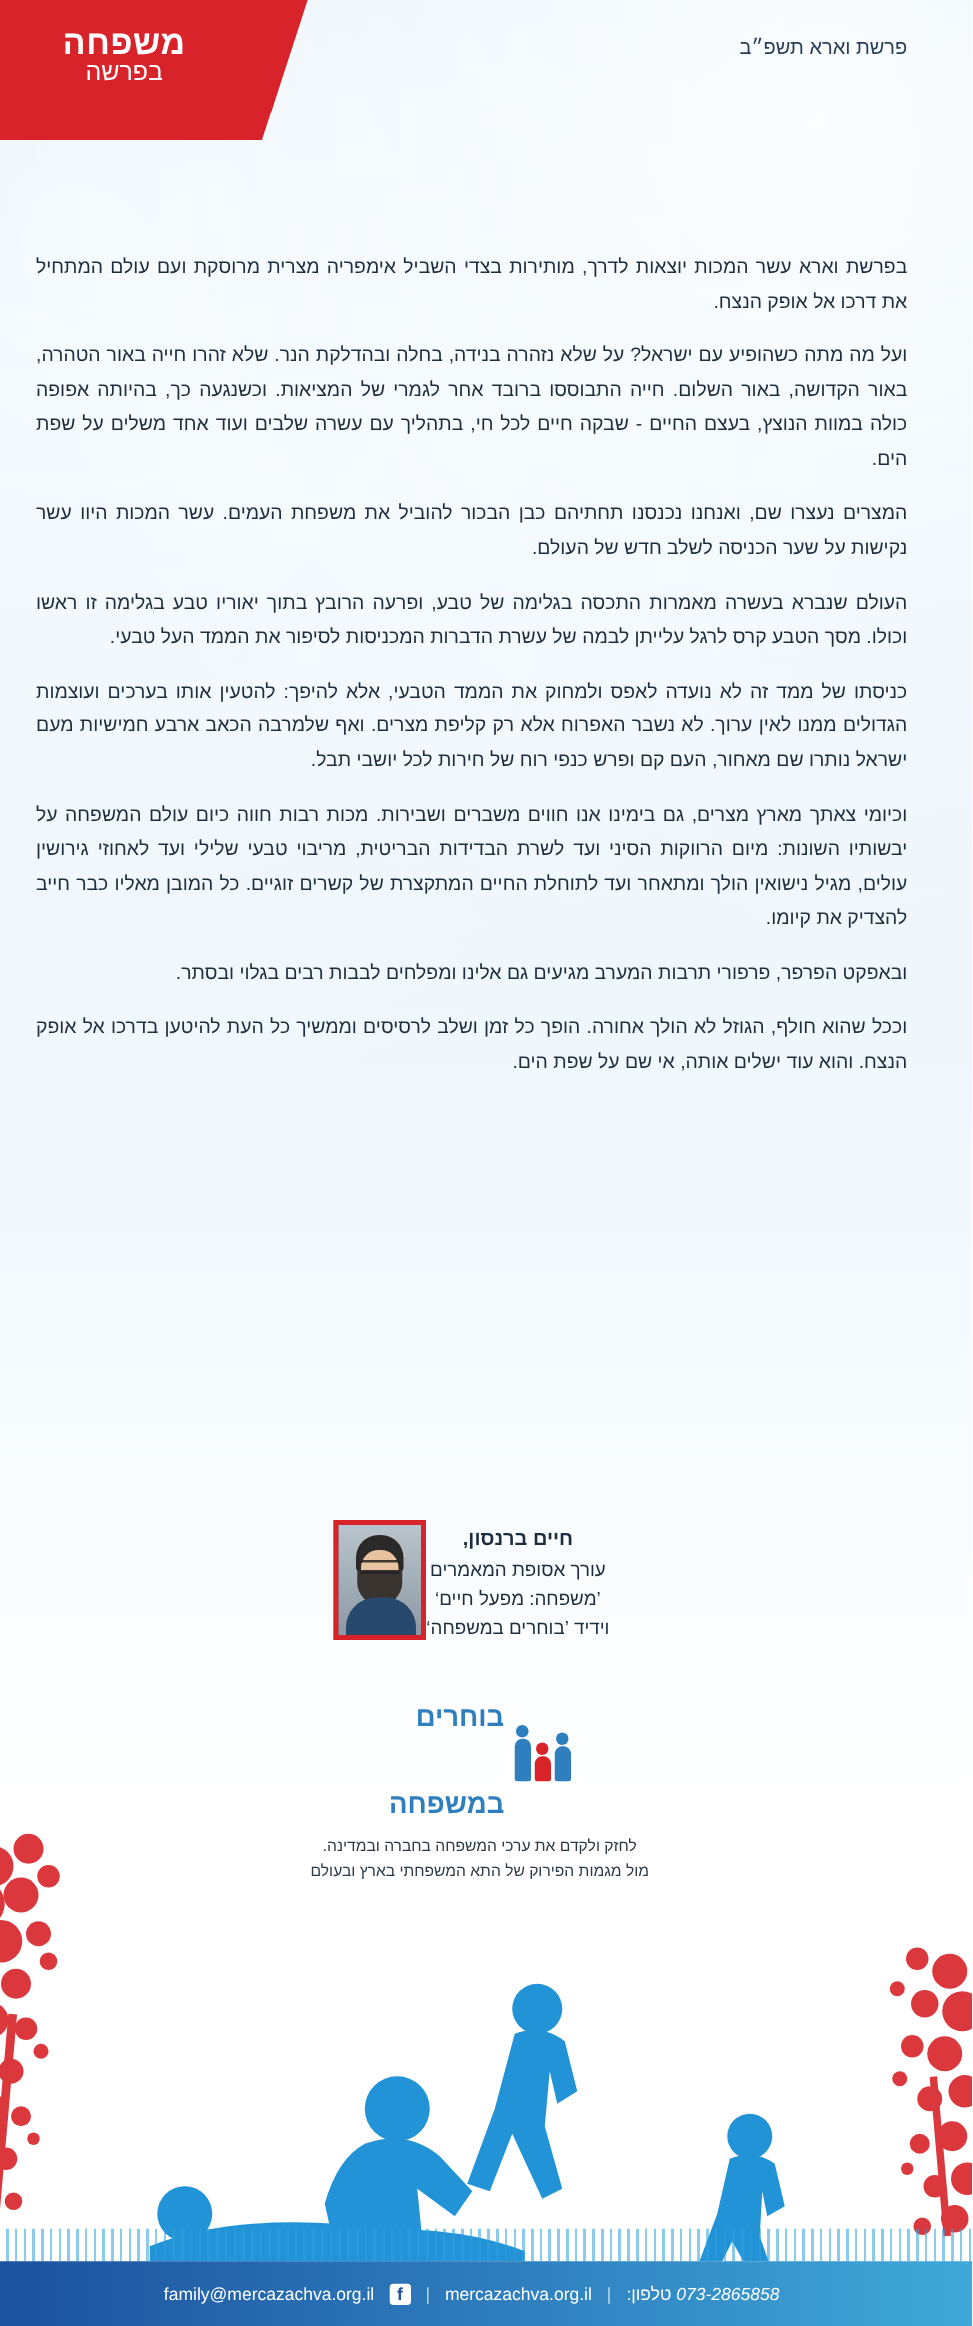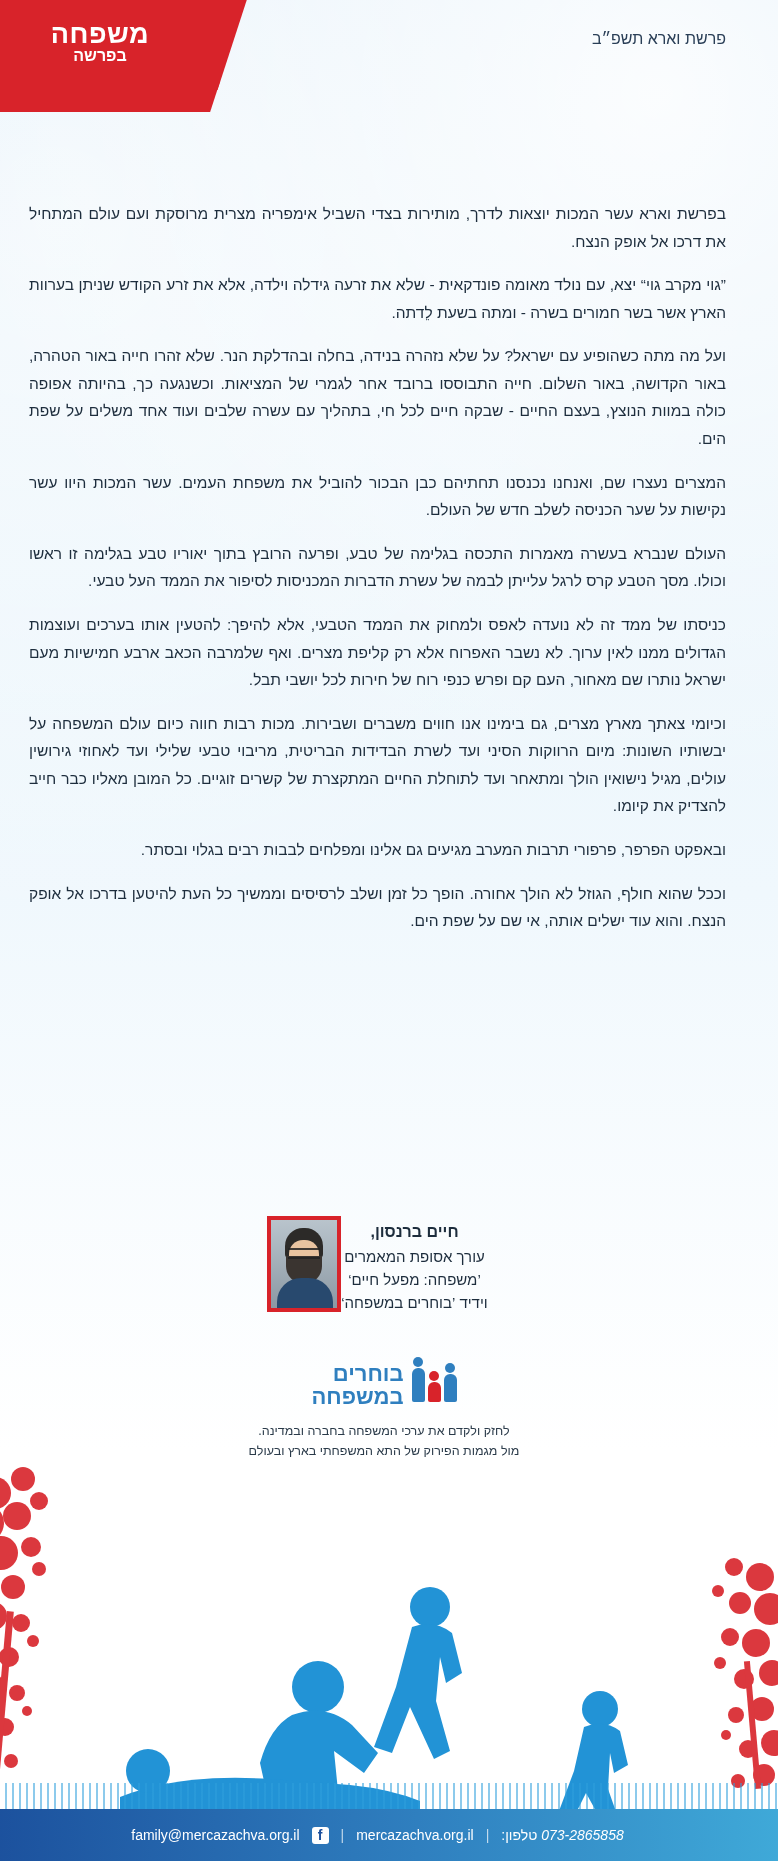--- a/index.html
+++ b/index.html
@@ -46,21 +46,21 @@
   }
   .masthead .red-bottom{
     position:absolute;top:82px;left:8px;width:230px;height:30px;
     background:#d8232a;transform:skewX(-18deg);
   }
   .brand{
     position:absolute;top:20px;left:28px;width:190px;text-align:center;
     color:#ffffff;line-height:1.05;
   }
   .brand .b1{font-size:27px;font-weight:bold;letter-spacing:0.5px;}
-  .brand .b2{font-size:16px;font-weight:bold;}
+  .brand .b2{font-size:20px;font-weight:normal;}
   .issue{
     position:absolute;top:30px;right:52px;
     font-size:16px;color:#2a3f57;font-weight:normal;
   }
 
   
   .title-wrap{position:absolute;top:118px;right:0;left:0;text-align:center;}
   .title{
     font-size:34px;font-weight:bold;color:#2f7fbf;letter-spacing:0.5px;
   }
@@ -100,21 +100,21 @@
   .org{
     position:absolute;top:1362px;right:0;left:13px;text-align:center;
   }
   .org-logo{display:flex;flex-direction:row-reverse;align-items:center;justify-content:center;gap:8px;}
   .org-logo .glyphs{display:flex;gap:3px;align-items:flex-end;}
   .fig{width:13px;background:#2f7fbf;border-radius:6px 6px 2px 2px;position:relative;}
   .fig.red{background:#d8232a;}
   .fig .head{position:absolute;top:-11px;left:50%;transform:translateX(-50%);width:10px;height:10px;border-radius:50%;background:inherit;}
   .org-name{line-height:1.05;text-align:right;}
   .org-name .l1{font-size:22px;font-weight:bold;color:#2f7fbf;}
-  .org-name .l2{font-size:22px;font-weight:bold;color:#2f7fbf;}
+  .org-name .l2{font-size:22px;font-weight:bold;color:#2f7fbf;margin-top:46px;}
   .org-note{
     margin:14px auto 0;width:520px;font-size:12.5px;line-height:1.55;color:#2a3a49;text-align:center;
   }
 
   
   .silhouette{position:absolute;bottom:52px;right:0;left:0;height:250px;pointer-events:none;}
   .tree-left{
     position:absolute;bottom:70px;left:0;width:150px;height:330px;pointer-events:none;
   }
   .tree-right{
@@ -156,21 +156,20 @@
         <div class="b1">משפחה</div>
         <div class="b2">בפרשה</div>
       </div>
     </div>
     <div class="issue">פרשת וארא תשפ״ב</div>
   </div>
 
 
   <div class="article">
     <p>בפרשת וארא עשר המכות יוצאות לדרך, מותירות בצדי השביל אימפריה מצרית מרוסקת ועם עולם המתחיל את דרכו אל אופק הנצח.</p>
-    <p>”גוי מקרב גוי“ יצא, עם נולד מאומה פונדקאית - שלא את זרעה גידלה וילדה, אלא את זרע הקודש שניתן בערוות הארץ אשר בשר חמורים בשרה - ומתה בשעת לֵדתה.</p>
     <p>ועל מה מתה כשהופיע עם ישראל? על שלא נזהרה בנידה, בחלה ובהדלקת הנר. שלא זהרו חייה באור הטהרה, באור הקדושה, באור השלום. חייה התבוססו ברובד אחר לגמרי של המציאות. וכשנגעה כך, בהיותה אפופה כולה במוות הנוצץ, בעצם החיים - שבקה חיים לכל חי, בתהליך עם עשרה שלבים ועוד אחד משלים על שפת הים.</p>
     <p>המצרים נעצרו שם, ואנחנו נכנסנו תחתיהם כבן הבכור להוביל את משפחת העמים. עשר המכות היוו עשר נקישות על שער הכניסה לשלב חדש של העולם.</p>
     <p>העולם שנברא בעשרה מאמרות התכסה בגלימה של טבע, ופרעה הרובץ בתוך יאוריו טבע בגלימה זו ראשו וכולו. מסך הטבע קרס לרגל עלייתן לבמה של עשרת הדברות המכניסות לסיפור את הממד העל טבעי.</p>
     <p>כניסתו של ממד זה לא נועדה לאפס ולמחוק את הממד הטבעי, אלא להיפך: להטעין אותו בערכים ועוצמות הגדולים ממנו לאין ערוך. לא נשבר האפרוח אלא רק קליפת מצרים. ואף שלמרבה הכאב ארבע חמישיות מעם ישראל נותרו שם מאחור, העם קם ופרש כנפי רוח של חירות לכל יושבי תבל.</p>
     <p>וכיומי צאתך מארץ מצרים, גם בימינו אנו חווים משברים ושבירות. מכות רבות חווה כיום עולם המשפחה על יבשותיו השונות: מיום הרווקות הסיני ועד לשרת הבדידות הבריטית, מריבוי טבעי שלילי ועד לאחוזי גירושין עולים, מגיל נישואין הולך ומתאחר ועד לתוחלת החיים המתקצרת של קשרים זוגיים. כל המובן מאליו כבר חייב להצדיק את קיומו.</p>
     <p>ובאפקט הפרפר, פרפורי תרבות המערב מגיעים גם אלינו ומפלחים לבבות רבים בגלוי ובסתר.</p>
     <p>וככל שהוא חולף, הגוזל לא הולך אחורה. הופך כל זמן ושלב לרסיסים וממשיך כל העת להיטען בדרכו אל אופק הנצח. והוא עוד ישלים אותה, אי שם על שפת הים.</p>
   </div>
 
   <div class="author">

